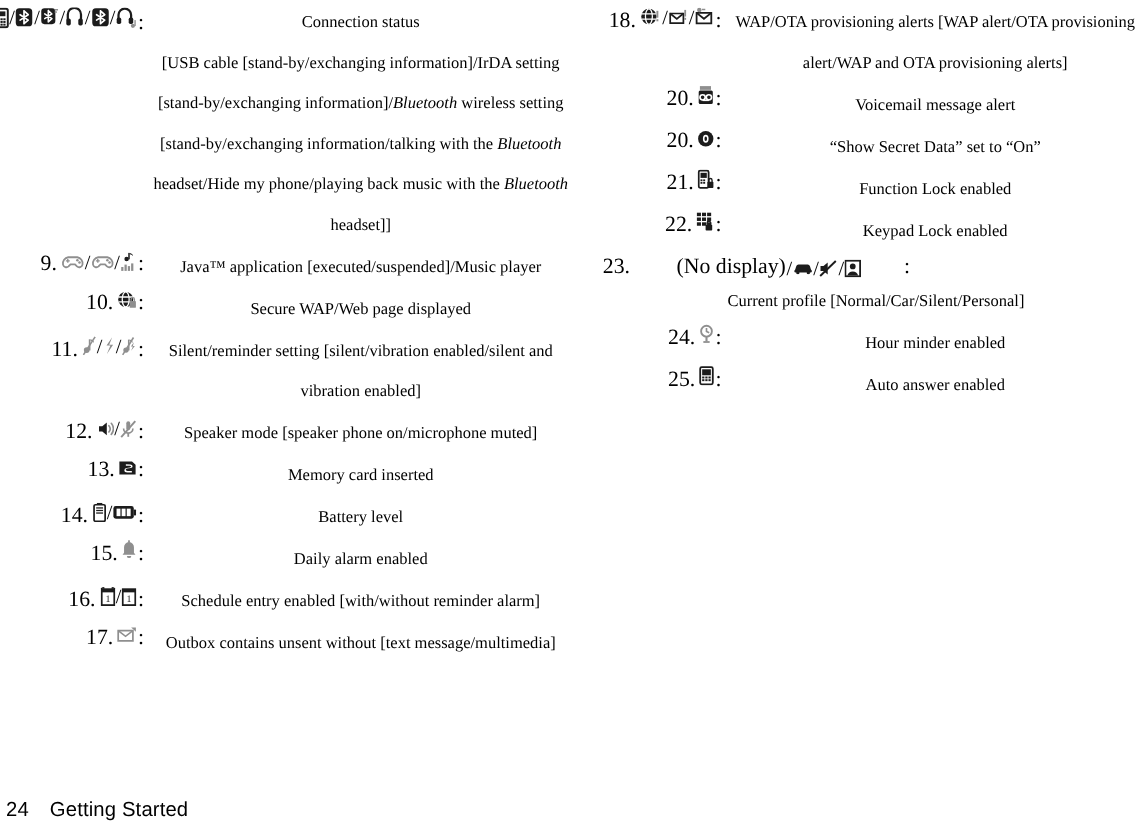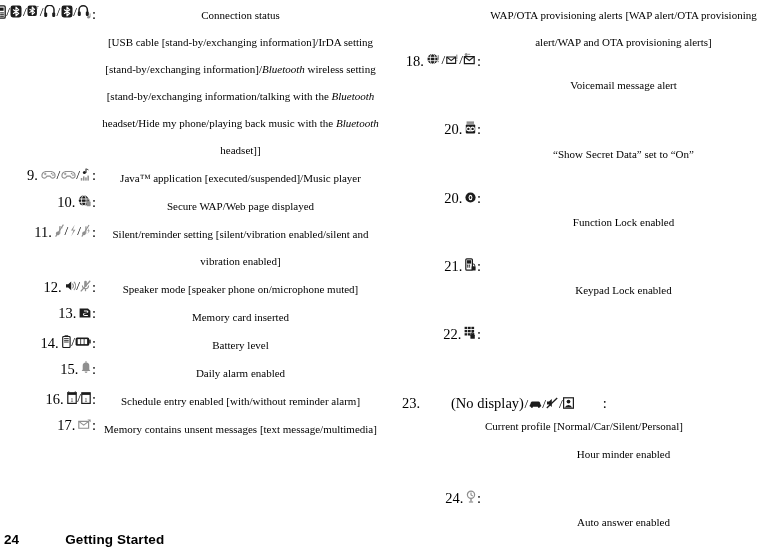--- a/index.html
+++ b/index.html
@@ -55,21 +55,21 @@
     flex-direction: row;
     align-items: baseline;
     justify-content: flex-end;
     box-sizing: border-box;
     font-size: 14.5px;
     line-height: 19.3px;
     white-space: nowrap;
   }
 
   .column.left .entry-head  { width: 96px; padding-right: 4px; }
-  .column.right .entry-head { width: 96px; padding-right: 4px; margin-top: 48px; }
+  .column.right .entry-head { width: 96px; padding-right: 4px; }
 
   
   .entry.wide-head { flex-direction: column; }
   .entry.wide-head .entry-head {
     width: auto;
     justify-content: flex-start;
     padding-left: 6px;
     padding-right: 0;
     gap: 28px;
   }
@@ -123,27 +123,26 @@
     position: relative;
   }
   .ic svg { display: block; }
 
   
   .footer {
     position: absolute;
     left: 4px;
     bottom: 8px;
     font-family: "Liberation Sans", "DejaVu Sans", sans-serif;
-    font-weight: bold;
+    font-weight: normal;
     font-size: 13.5px;
     letter-spacing: 0.1px;
     display: flex;
     flex-direction: row;
     align-items: baseline;
-    gap: 32px;
   }
   .footer .pg { margin-right: 14px; }
 </style>
 </head>
 <body>
 
 <div class="page">
 
   <div class="columns">
     <div class="column left" id="col-left">
@@ -459,21 +458,21 @@
                   <g fill="#8f8f8f">
                     <path d="M0.8 2.4 L10.6 2.4 L10.6 9.2 L0.8 9.2 Z" fill="none" stroke="#8f8f8f" stroke-width="1.15"></path>
                     <path d="M0.8 2.4 L5.7 6.2 L10.6 2.4" fill="none" stroke="#8f8f8f" stroke-width="1.05"></path>
                     <path d="M9.4 0.4 L12.6 0.4 L12.6 3.2 Z"></path>
                   </g>
                 </svg>
               </span>
             </span>
             <span class="colon">:</span>
           </div>
-          <div class="entry-body">Memory contains unsent messages [text message/multimedia]</div>
+          <div class="entry-body">Outbox contains unsent without [text message/multimedia]</div>
         </div>
       </div>
     <div class="column right" id="col-right">
         <div class="entry">
           <div class="entry-head">
             <span class="num">18.</span>
             <span class="glyphs">
               <span class="ic">
                 <svg width="14" height="13" viewBox="0 0 14 13">
                   <circle cx="5.6" cy="6" r="5.1" fill="#1c1c1c"></circle>

